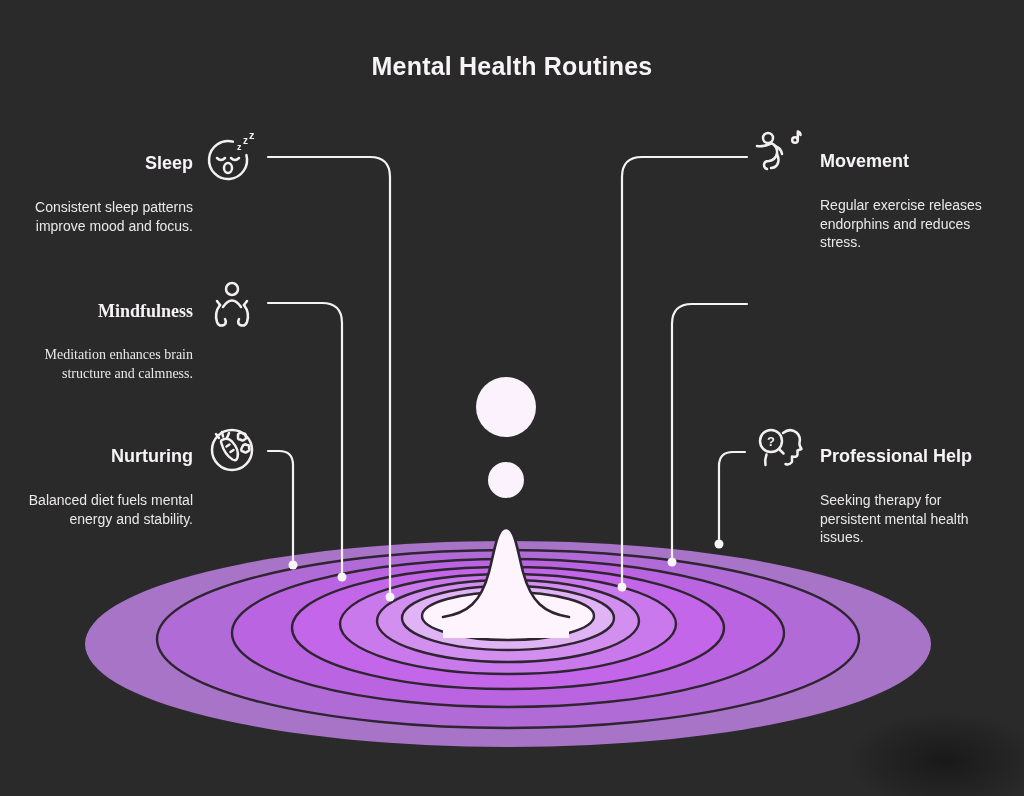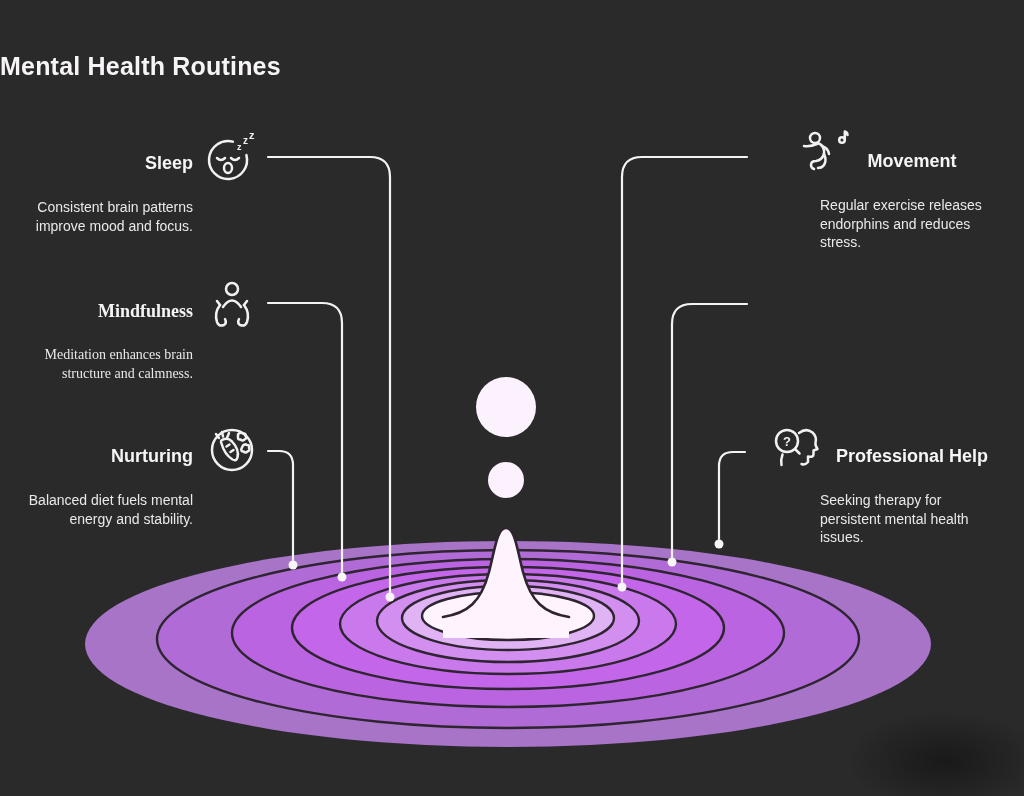--- a/index.html
+++ b/index.html
@@ -1,27 +1,27 @@
 <!DOCTYPE html>
 <html><head>
 <meta charset="utf-8">
 <style>
   html,body{margin:0;padding:0;background:#1e1d1d;}
   .stage{position:relative;width:1024px;height:796px;background:#2b2a2a;overflow:hidden;
          font-family:"Liberation Sans","DejaVu Sans",sans-serif;}
-  .title{position:absolute;top:52px;left:0;width:100%;
+  .title{position:absolute;top:52px;left:0;width:100%;text-align:center;
          font-size:25px;font-weight:700;color:#f6f4f6;letter-spacing:.2px;}
   .scene{position:absolute;left:0;top:0;}
   .ring{stroke:#2e2531;stroke-width:2.4;}
   .ring.outer{stroke:none;}
   .splash-line{fill:none;stroke:#2e2531;stroke-width:2.6;stroke-linecap:round;}
   .conn{fill:none;stroke:#f4f2f4;stroke-width:2.2;stroke-linecap:round;}
   .dot{stroke:none;fill:#f7f5f7;}
   .item{position:absolute;}
-  .hdr{display:flex;align-items:center;justify-content:center;}
+  .hdr{display:flex;align-items:center;}
   .ttl{font-size:18px;font-weight:700;color:#f6f4f6;transform:translateY(6px);white-space:nowrap;}
   .desc{font-size:14px;line-height:18.5px;color:#eae8ea;}
   .item.left{text-align:right;}
   .item.left .hdr{justify-content:flex-end;gap:13px;}
   .item.left .desc{margin:15px 65px 0 auto;width:165px;}
   .item.right .hdr{gap:16px;}
   .item.right .desc{margin:15px 0 0 68px;width:172px;}
   .icon{width:52px;height:52px;flex:0 0 52px;}
   .ic{fill:none;stroke:#f2f0f2;stroke-width:2.5;stroke-linecap:round;stroke-linejoin:round;}
   .zt{fill:#f2f0f2;stroke:none;font-weight:700;font-family:"Liberation Sans","DejaVu Sans",sans-serif;}
@@ -82,21 +82,21 @@
           <path class="ic" d="M 40.4 24.1 A 19 19 0 1 1 26.9 10.6"></path>
           <path class="ic" d="M 11 27 Q 15 31 19 27"></path>
           <path class="ic" d="M 25 27 Q 29 31 33 27"></path>
           <ellipse class="ic" cx="22" cy="37" rx="4" ry="5"></ellipse>
           <text class="zt" x="31" y="19" font-size="9">z</text>
           <text class="zt" x="37" y="13" font-size="10">z</text>
           <text class="zt" x="43" y="8" font-size="11">z</text>
         </svg>
       </span>
     </div>
-    <div class="desc">Consistent brain patterns improve mood and focus.</div>
+    <div class="desc">Consistent sleep patterns improve mood and focus.</div>
   </div>
 
   <div class="item left" id="item-mindfulness">
     <div class="hdr">
       <span class="ttl">Mindfulness</span>
       <span class="icon">
         <svg width="52" height="52" viewBox="0 0 52 52">
           <circle class="ic" cx="26" cy="10" r="6"></circle>
           <path class="ic" d="M 17 28 Q 26 15 35 28"></path>
           <path class="ic" d="M 14 26 Q 8 34 11 43 Q 13 48 18 46 Q 21 44 19 40"></path>

